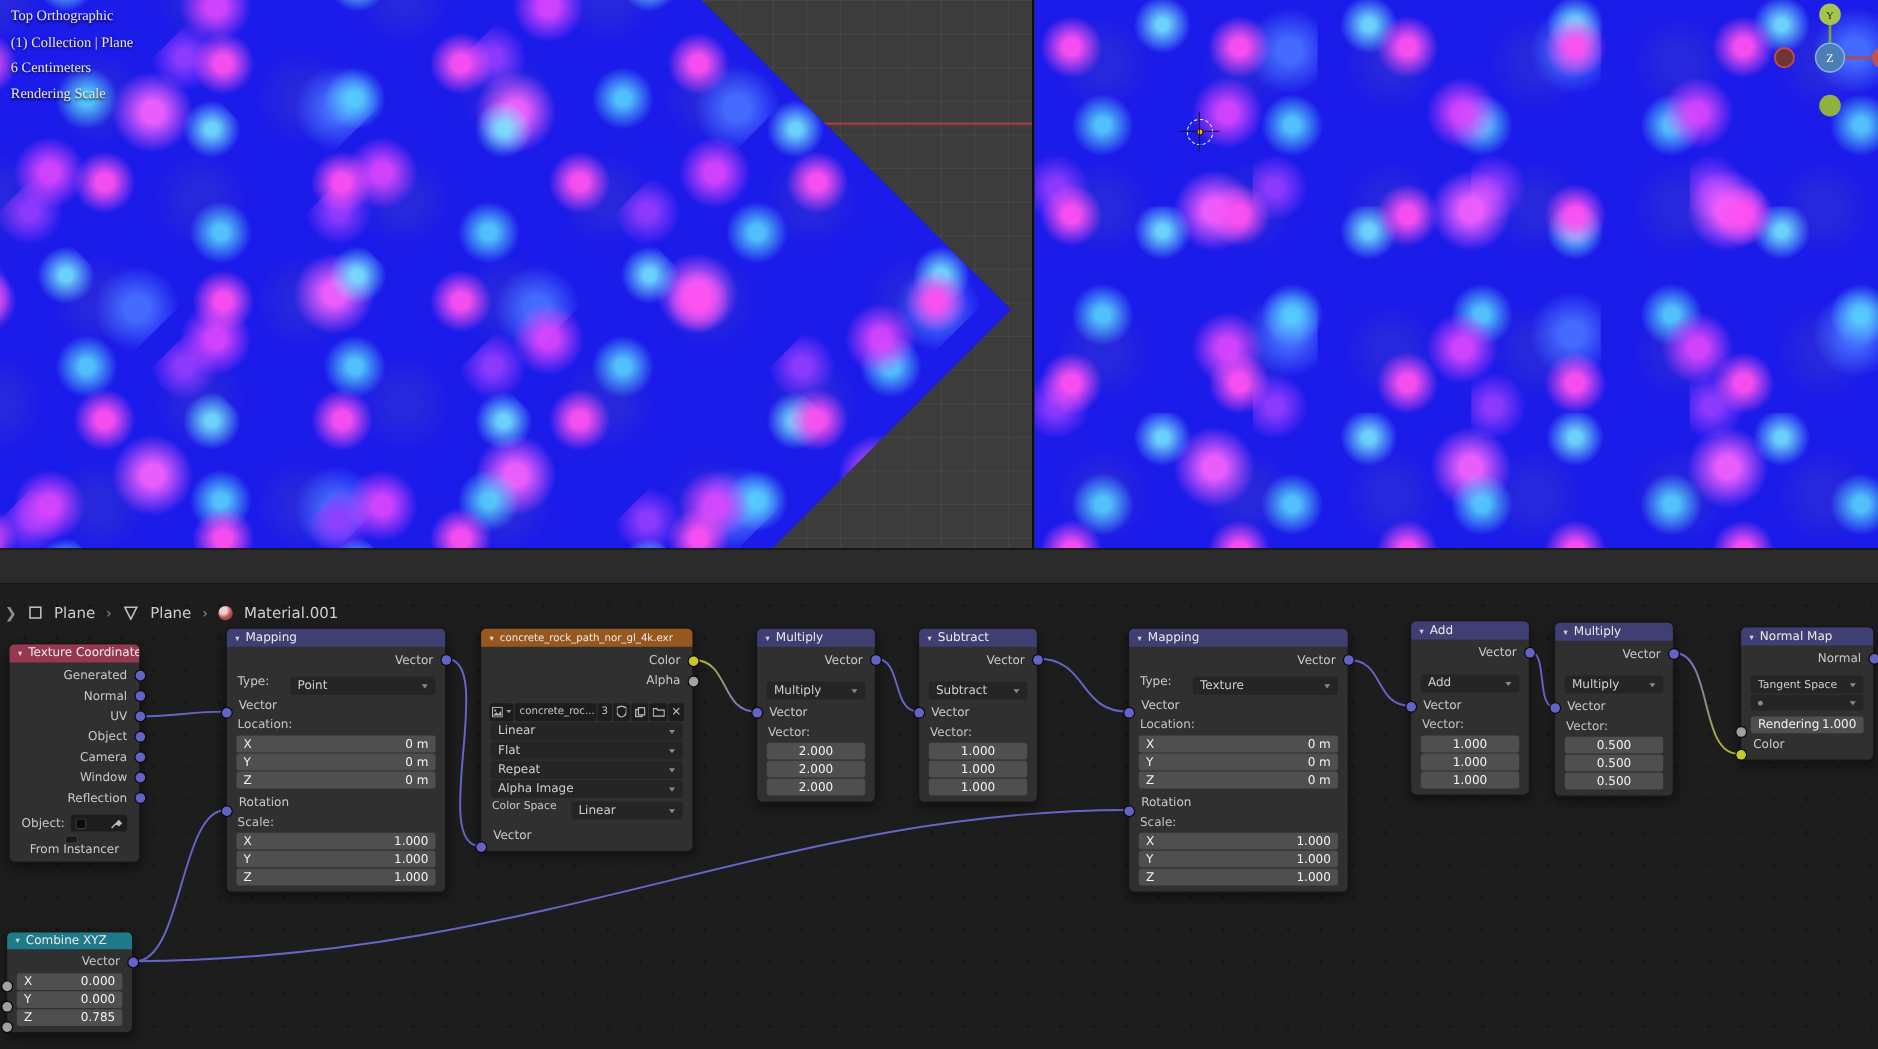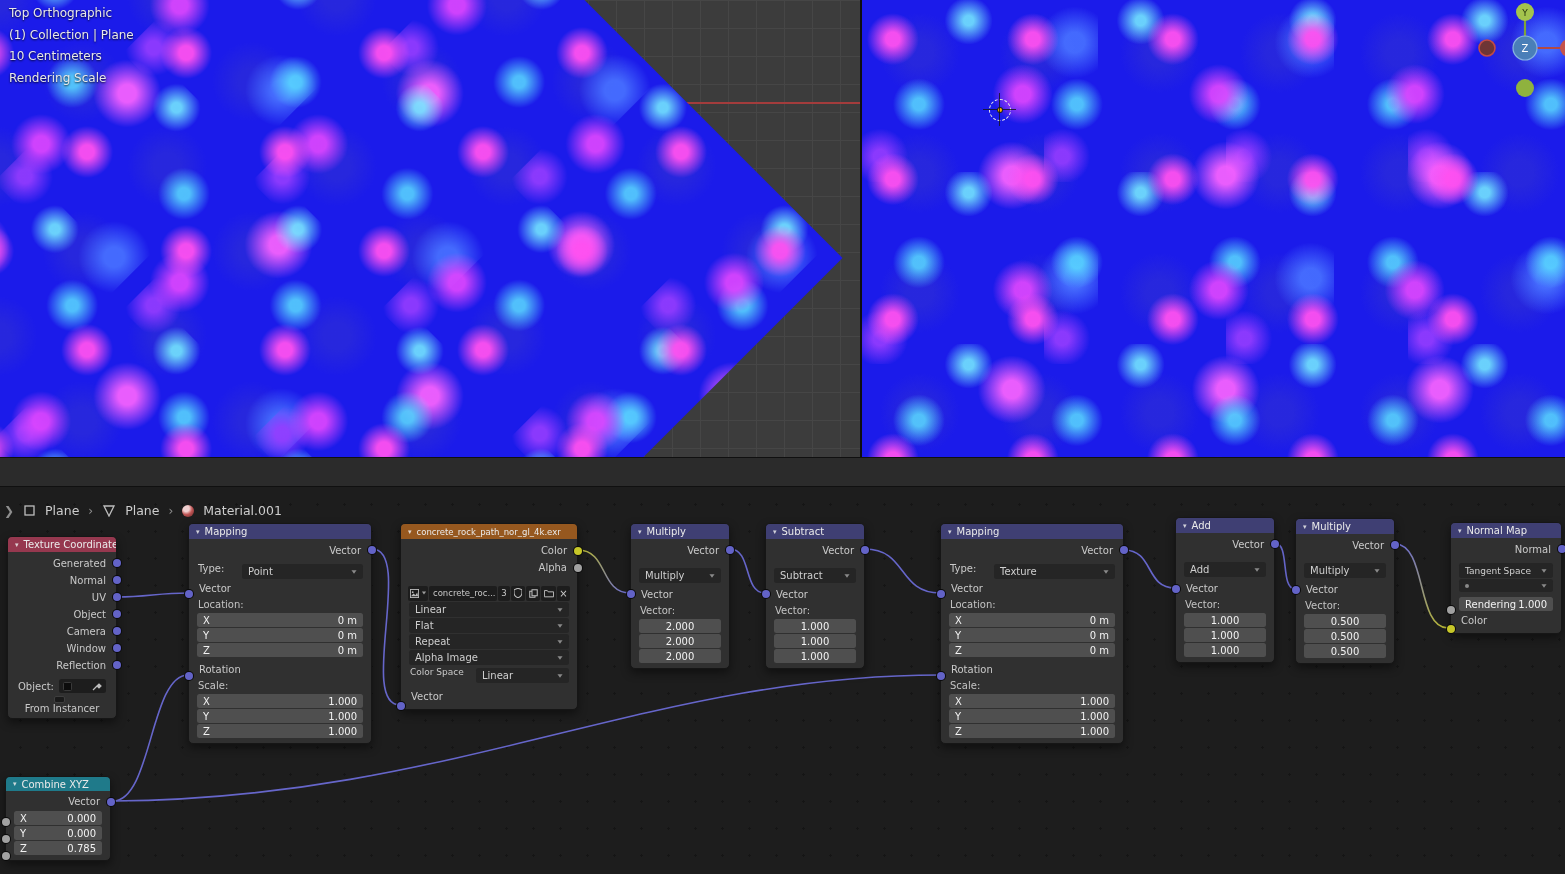--- a/index.html
+++ b/index.html
@@ -2,21 +2,21 @@
 <html><head>
 <meta charset="utf-8">
 <style>
   * { margin:0; padding:0; box-sizing:border-box; }
   html,body { width:1565px; height:874px; background:#1d1d1d; overflow:hidden;
     font-family:"DejaVu Sans","Liberation Sans",sans-serif; }
   #app { position:relative; width:1565px; height:874px; }
 
   
   #viewports { position:absolute; left:0; top:0; width:1565px; height:457px; }
-  .vp { position:absolute; top:0; height:457px; overflow:hidden; background:#3c3c3c; }
+  .vp { position:absolute; top:0; height:457px; overflow:hidden; background:#3c3c3c;font-family:Liberation Serif, serif; }
   #vp-left  { left:0; width:860px; }
   #vp-right { left:862px; width:703px; }
   #vp-divider { position:absolute; left:860px; top:0; width:2px; height:457px; background:#0e0e0e; }
 
   .vp-grid { position:absolute; inset:0;
     background-image:linear-gradient(#464646 1px,transparent 1px),linear-gradient(90deg,#464646 1px,transparent 1px);
     background-size:28px 28px; }
   .red-axis { position:absolute; left:0; top:102px; width:100%; height:2px; background:#a33c3c; }
 
   .nmap { background-color:#1b1bea;
@@ -117,21 +117,21 @@
 <div id="app">
 
   <section id="viewports">
     <div id="vp-left" class="vp">
       <div class="vp-grid"></div>
       <div class="red-axis"></div>
       <div id="plane" class="nmap"></div>
       <div class="vp-overlay">
         <div>Top Orthographic</div>
         <div>(1) Collection | Plane</div>
-        <div>10 Centimeters</div>
+        <div>6 Centimeters</div>
         <div>Rendering Scale</div>
       </div>
     </div>
     <div id="vp-divider"></div>
     <div id="vp-right" class="vp">
       <div id="render-fill" class="nmap"></div>
       <div id="cursor2d">
           <div class="dot"></div>
         </div>
       <div class="gizmo">

